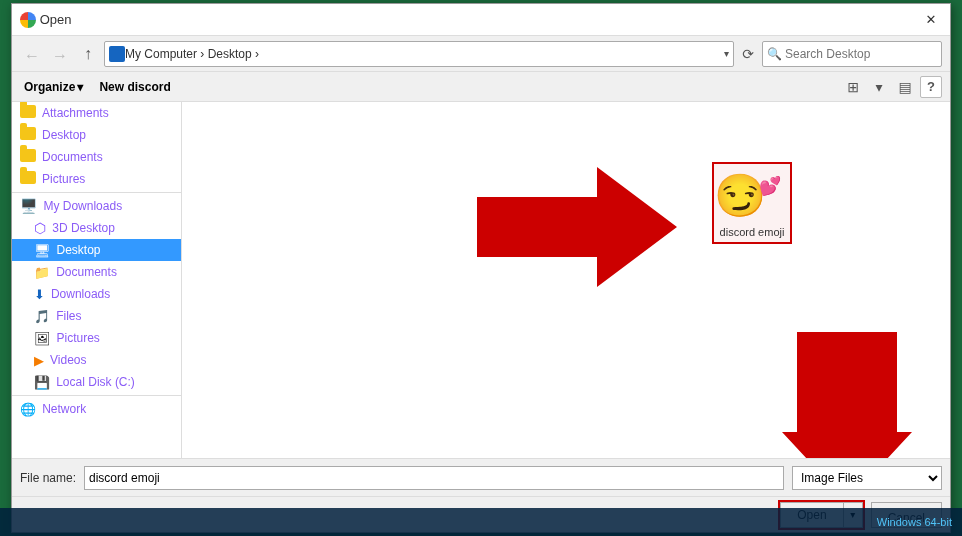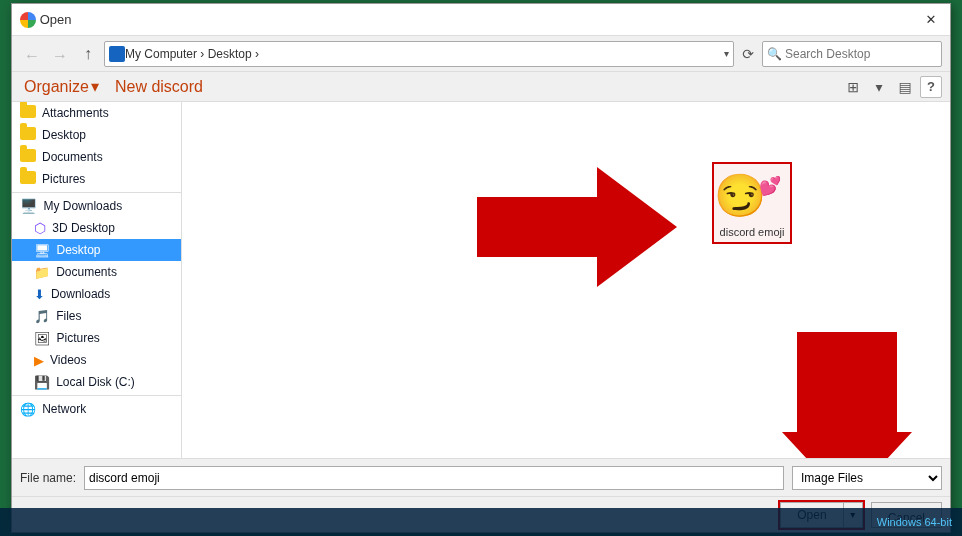--- a/index.html
+++ b/index.html
@@ -149,27 +149,28 @@
       align-items: center;
       padding: 3px 8px;
       height: 30px;
       gap: 8px;
       border-bottom: 1px solid #ddd;
     }
     .toolbar2-btn {
       background: none;
       border: none;
       cursor: pointer;
-      font-size: 16px;
-      color: #c2410c;
+      font-size: 12px;
+      color: #000000;
       display: flex;
       align-items: center;
       gap: 2px;
       padding: 2px 4px;
       border-radius: 2px;
+      font-weight: bold;
     }
     .toolbar2-right {
       margin-left: auto;
       display: flex;
       align-items: center;
       gap: 4px;
     }
     .view-icon-btn {
       width: 22px;
       height: 22px;
@@ -223,21 +224,21 @@
       padding: 3px 8px;
       cursor: pointer;
       gap: 6px;
       min-height: 22px;
     }
     .sidebar-item.active { background: #3399ff; color: #fff; }
     .sidebar-item.active .sidebar-label { color: #fff; }
 
     .sidebar-label {
       font-size: 12px;
-      color: #0f172a;
+      color: #8b5cf6;
       white-space: nowrap;
     }
     .folder-yellow {
       display: inline-block;
       width: 16px;
       height: 13px;
       background: #f5c518;
       border-radius: 0 2px 2px 2px;
       position: relative;
     }

